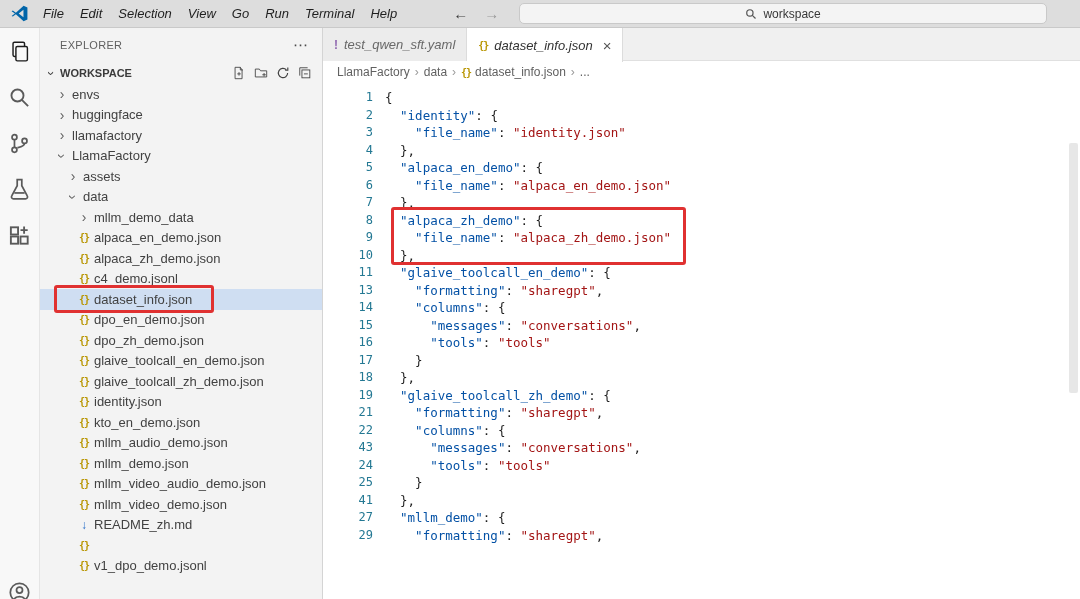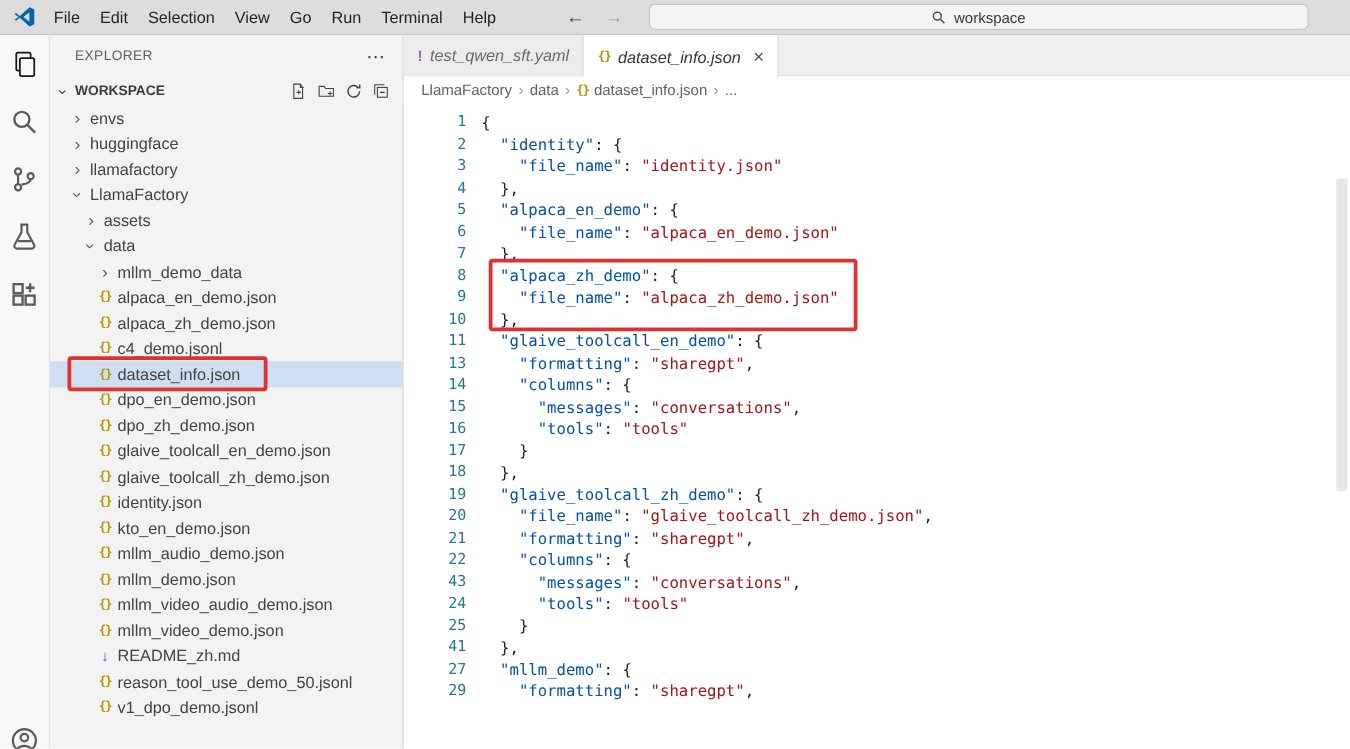--- a/index.html
+++ b/index.html
@@ -8,21 +8,21 @@
   }
   *{box-sizing:border-box;}
   html,body{margin:0;padding:0;overflow:hidden;}
   body{width:1080px;height:599px;font-family:"Liberation Sans",sans-serif;background:#fff;color:#1f1f1f;}
   .window{position:relative;width:1080px;height:599px;overflow:hidden;display:flex;flex-direction:column;}
 
   
   .titlebar{height:28px;flex:0 0 28px;background:#dddddd;border-bottom:1px solid #c9c9c9;display:flex;align-items:center;padding:0 8px;}
   .logo{width:19px;height:19px;margin:0 6px 0 2px;display:flex;align-items:center;}
   .menubar{display:flex;align-items:center;}
-  .menu-item{font-size:13px;color:#1f1f1f;padding:2px 8px;border-radius:4px;cursor:default;}
+  .menu-item{font-size:13px;color:#1f1f1f;padding:2px 8px;border-radius:4px;cursor:default;font-style:italic;}
   .nav-arrows{display:flex;gap:16px;margin-left:48px;font-size:15px;}
   .nav-back{color:#3a3a3a;}
   .nav-fwd{color:#9a9a9a;}
   .search-box{flex:0 0 528px;margin-left:20px;height:21px;background:#f4f4f4;border:1px solid #c9c9c9;border-radius:5px;display:flex;align-items:center;justify-content:center;gap:6px;font-size:12px;color:#383838;}
   .search-glyph{display:flex;align-items:center;}
 
   
   .main{flex:1;display:flex;min-height:0;}
 
   
@@ -329,21 +329,20 @@
           <div class="tree-row" style="padding-left: 38px;">
             <span class="tree-icon">
               <span class="fi-md">↓</span>
             </span>
             <span class="tree-label">README_zh.md</span>
           </div>
           <div class="tree-row" style="padding-left: 38px;">
             <span class="tree-icon">
               <span class="fi-json">{}</span>
             </span>
-            <span class="tree-label">reason_tool_use_demo_50.jsonl</span>
           </div>
           <div class="tree-row" style="padding-left: 38px;">
             <span class="tree-icon">
               <span class="fi-json">{}</span>
             </span>
             <span class="tree-label">v1_dpo_demo.jsonl</span>
           </div>
         </div>
       <div class="annot annot-sidebar"></div>
     </div>
@@ -395,21 +394,20 @@
             <div class="code-line"><span class="ln">9</span><span class="code"><span class="tk-p">    </span><span class="tk-k">"file_name"</span><span class="tk-p">: </span><span class="tk-s">"alpaca_zh_demo.json"</span></span></div>
             <div class="code-line"><span class="ln">10</span><span class="code"><span class="tk-p">  },</span></span></div>
             <div class="code-line"><span class="ln">11</span><span class="code"><span class="tk-p">  </span><span class="tk-k">"glaive_toolcall_en_demo"</span><span class="tk-p">: {</span></span></div>
             <div class="code-line"><span class="ln">13</span><span class="code"><span class="tk-p">    </span><span class="tk-k">"formatting"</span><span class="tk-p">: </span><span class="tk-s">"sharegpt"</span><span class="tk-p">,</span></span></div>
             <div class="code-line"><span class="ln">14</span><span class="code"><span class="tk-p">    </span><span class="tk-k">"columns"</span><span class="tk-p">: {</span></span></div>
             <div class="code-line"><span class="ln">15</span><span class="code"><span class="tk-p">      </span><span class="tk-k">"messages"</span><span class="tk-p">: </span><span class="tk-s">"conversations"</span><span class="tk-p">,</span></span></div>
             <div class="code-line"><span class="ln">16</span><span class="code"><span class="tk-p">      </span><span class="tk-k">"tools"</span><span class="tk-p">: </span><span class="tk-s">"tools"</span></span></div>
             <div class="code-line"><span class="ln">17</span><span class="code"><span class="tk-p">    }</span></span></div>
             <div class="code-line"><span class="ln">18</span><span class="code"><span class="tk-p">  },</span></span></div>
             <div class="code-line"><span class="ln">19</span><span class="code"><span class="tk-p">  </span><span class="tk-k">"glaive_toolcall_zh_demo"</span><span class="tk-p">: {</span></span></div>
-            <div class="code-line"><span class="ln">20</span><span class="code"><span class="tk-p">    </span><span class="tk-k">"file_name"</span><span class="tk-p">: </span><span class="tk-s">"glaive_toolcall_zh_demo.json"</span><span class="tk-p">,</span></span></div>
             <div class="code-line"><span class="ln">21</span><span class="code"><span class="tk-p">    </span><span class="tk-k">"formatting"</span><span class="tk-p">: </span><span class="tk-s">"sharegpt"</span><span class="tk-p">,</span></span></div>
             <div class="code-line"><span class="ln">22</span><span class="code"><span class="tk-p">    </span><span class="tk-k">"columns"</span><span class="tk-p">: {</span></span></div>
             <div class="code-line"><span class="ln">43</span><span class="code"><span class="tk-p">      </span><span class="tk-k">"messages"</span><span class="tk-p">: </span><span class="tk-s">"conversations"</span><span class="tk-p">,</span></span></div>
             <div class="code-line"><span class="ln">24</span><span class="code"><span class="tk-p">      </span><span class="tk-k">"tools"</span><span class="tk-p">: </span><span class="tk-s">"tools"</span></span></div>
             <div class="code-line"><span class="ln">25</span><span class="code"><span class="tk-p">    }</span></span></div>
             <div class="code-line"><span class="ln">41</span><span class="code"><span class="tk-p">  },</span></span></div>
             <div class="code-line"><span class="ln">27</span><span class="code"><span class="tk-p">  </span><span class="tk-k">"mllm_demo"</span><span class="tk-p">: {</span></span></div>
             <div class="code-line"><span class="ln">29</span><span class="code"><span class="tk-p">    </span><span class="tk-k">"formatting"</span><span class="tk-p">: </span><span class="tk-s">"sharegpt"</span><span class="tk-p">,</span></span></div>
           </div>
         <div class="scrollbar-slider"></div>

